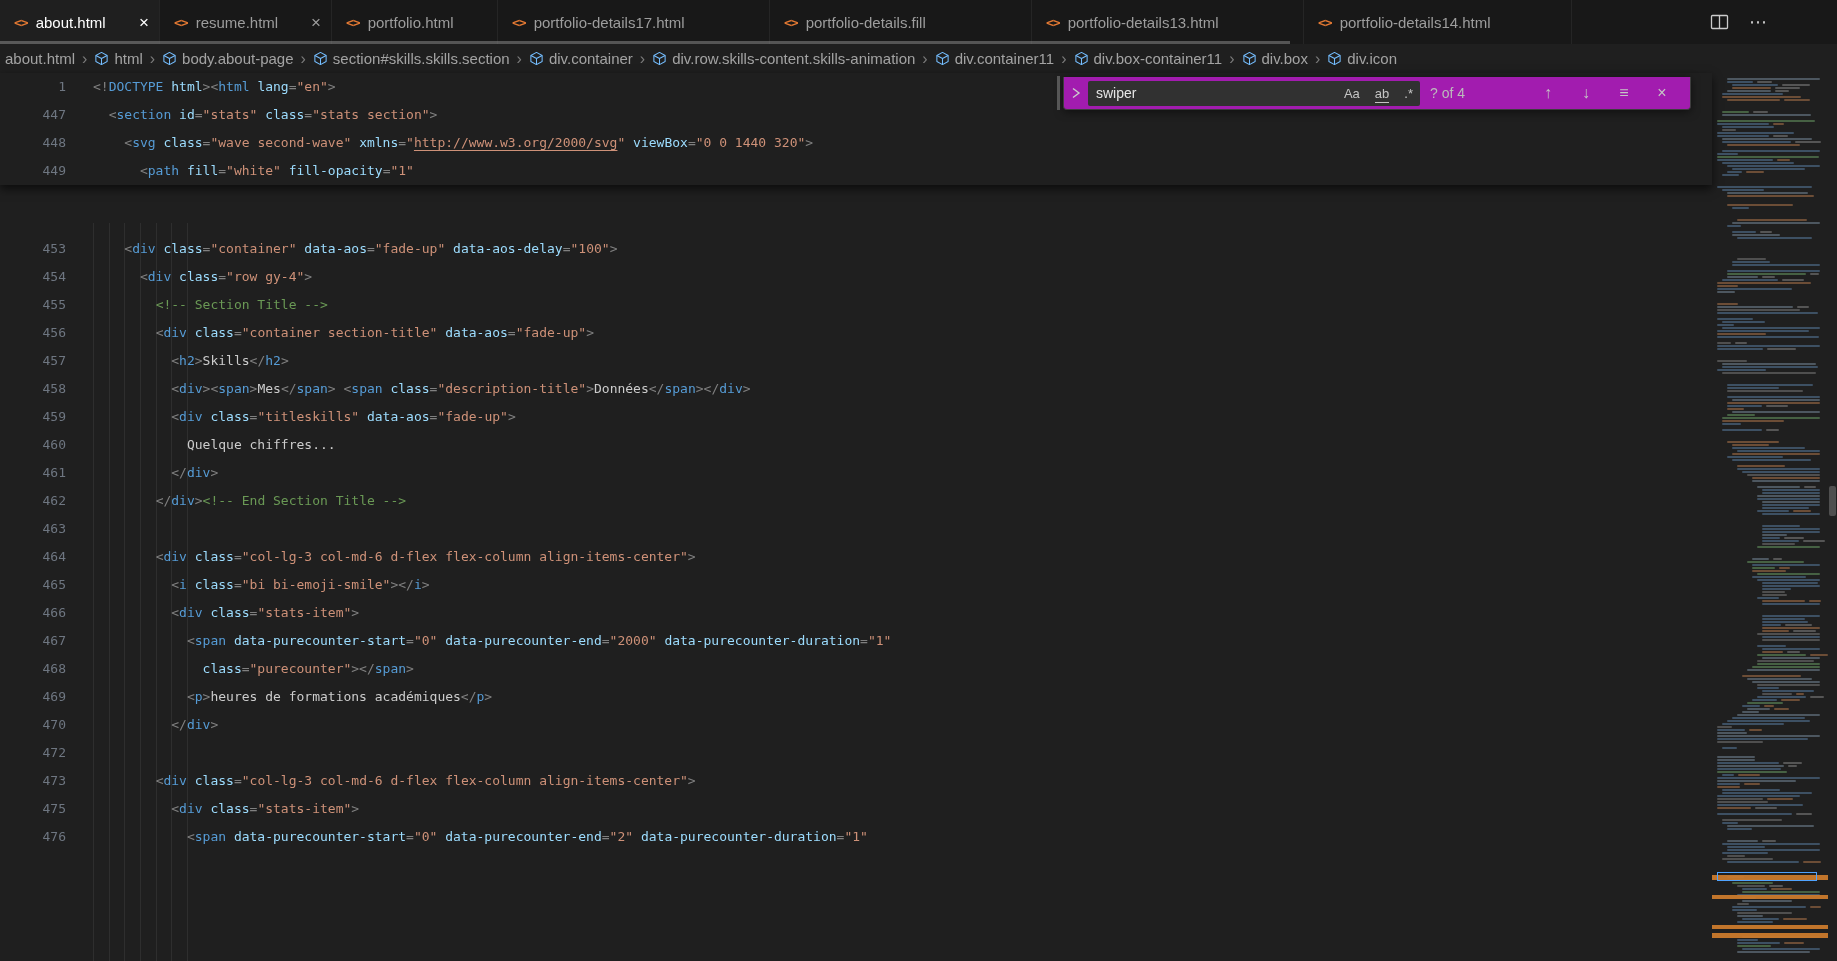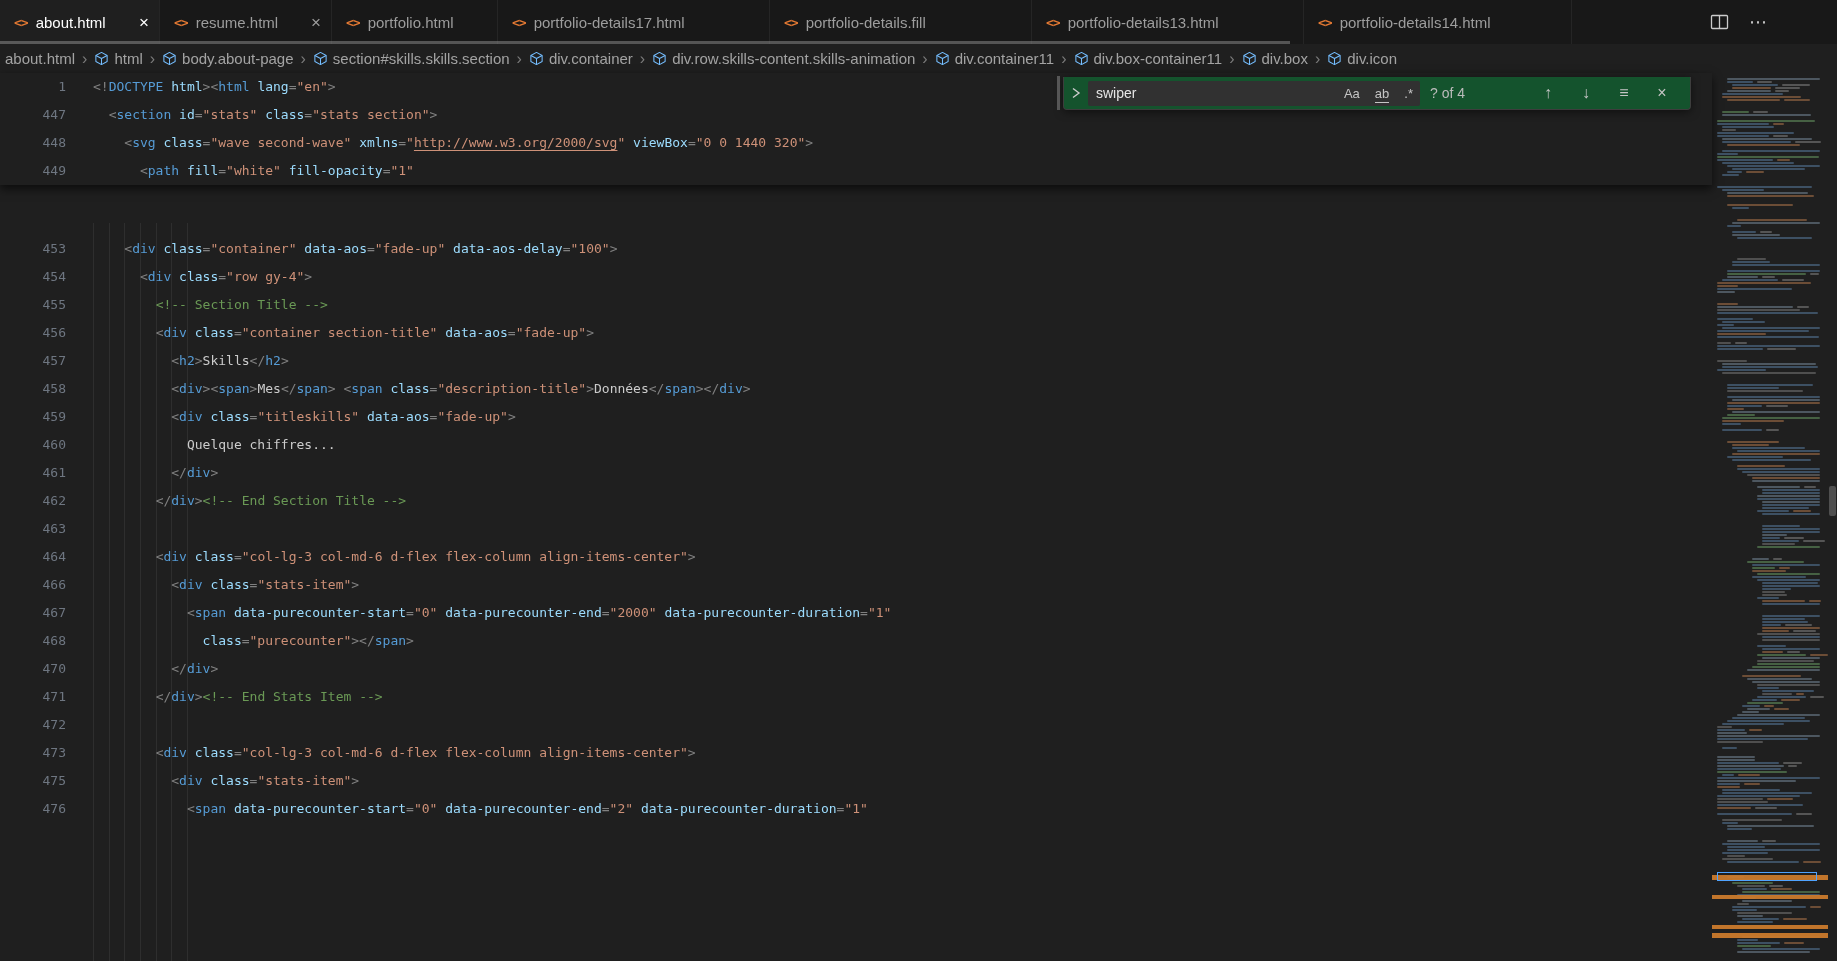--- a/index.html
+++ b/index.html
@@ -38,21 +38,21 @@
   .tk-p{color:var(--punctuation,#808080)}
   .tk-x{color:var(--plain_text,#cccccc)}
   .tk-c{color:var(--comment,#6a9955)}
   .tk-l{color:var(--string,#ce9178);text-decoration:underline;text-underline-offset:3px}
   .sticky{position:absolute;top:0;left:0;width:1712px;z-index:5;background:var(--editor_bg,#1f1f1f);
           box-shadow:0 4px 9px rgba(0,0,0,.62)}
   .content{position:absolute;top:162px;left:0;width:1712px;z-index:2}
   .guide{position:absolute;top:150px;bottom:0;width:1px;background:#2e2e2e;z-index:1}
   
   .find{position:absolute;top:4px;left:1063px;width:628px;height:33px;z-index:10;
-        background:#14532d;border:1px solid #3d3d3d;border-top:none;border-radius:0 0 4px 4px;
+        background:#a21caf;border:1px solid #3d3d3d;border-top:none;border-radius:0 0 4px 4px;
         box-shadow:0 2px 8px rgba(0,0,0,.5);display:flex;align-items:center;box-sizing:border-box}
   .find-sash{position:absolute;left:-7px;top:-1px;width:3px;height:34px;background:#565656}
   .find-toggle{width:24px;display:flex;justify-content:center;align-items:center;cursor:pointer;flex:none}
   .find-input{width:332px;height:25px;background:#313131;border-radius:2px;display:flex;align-items:center;
               padding:0 4px 0 8px;box-sizing:border-box;color:#e6e6e6;font-size:14px;flex:none}
   .find-query{flex:1;white-space:nowrap;overflow:hidden}
   .find-opt{color:#c5c5c5;font-size:13px;margin-left:9px;padding:1px 3px;border-radius:3px;cursor:pointer;flex:none}
   .find-opt.ww span{border-bottom:1px solid #c5c5c5;padding-bottom:1px}
   .find-count{color:#bbbbbb;font-size:14px;margin-left:10px;width:66px;flex:none}
   .find-btns{display:flex;margin-left:38px}
@@ -226,25 +226,26 @@
       <div class="row"><div class="ln">455</div><div class="lc"><span class="tk-x">        </span><span class="tk-c">&lt;!-- Section Title --&gt;</span></div></div>
       <div class="row"><div class="ln">456</div><div class="lc"><span class="tk-x">        </span><span class="tk-p">&lt;</span><span class="tk-t">div</span><span class="tk-a"> class</span><span class="tk-p">=</span><span class="tk-s">"container section-title"</span><span class="tk-a"> data-aos</span><span class="tk-p">=</span><span class="tk-s">"fade-up"</span><span class="tk-p">&gt;</span></div></div>
       <div class="row"><div class="ln">457</div><div class="lc"><span class="tk-x">          </span><span class="tk-p">&lt;</span><span class="tk-t">h2</span><span class="tk-p">&gt;</span><span class="tk-x">Skills</span><span class="tk-p">&lt;/</span><span class="tk-t">h2</span><span class="tk-p">&gt;</span></div></div>
       <div class="row"><div class="ln">458</div><div class="lc"><span class="tk-x">          </span><span class="tk-p">&lt;</span><span class="tk-t">div</span><span class="tk-p">&gt;&lt;</span><span class="tk-t">span</span><span class="tk-p">&gt;</span><span class="tk-x">Mes</span><span class="tk-p">&lt;/</span><span class="tk-t">span</span><span class="tk-p">&gt;</span><span class="tk-x"> </span><span class="tk-p">&lt;</span><span class="tk-t">span</span><span class="tk-a"> class</span><span class="tk-p">=</span><span class="tk-s">"description-title"</span><span class="tk-p">&gt;</span><span class="tk-x">Données</span><span class="tk-p">&lt;/</span><span class="tk-t">span</span><span class="tk-p">&gt;&lt;/</span><span class="tk-t">div</span><span class="tk-p">&gt;</span></div></div>
       <div class="row"><div class="ln">459</div><div class="lc"><span class="tk-x">          </span><span class="tk-p">&lt;</span><span class="tk-t">div</span><span class="tk-a"> class</span><span class="tk-p">=</span><span class="tk-s">"titleskills"</span><span class="tk-a"> data-aos</span><span class="tk-p">=</span><span class="tk-s">"fade-up"</span><span class="tk-p">&gt;</span></div></div>
       <div class="row"><div class="ln">460</div><div class="lc"><span class="tk-x">            Quelque chiffres...</span></div></div>
       <div class="row"><div class="ln">461</div><div class="lc"><span class="tk-x">          </span><span class="tk-p">&lt;/</span><span class="tk-t">div</span><span class="tk-p">&gt;</span></div></div>
       <div class="row"><div class="ln">462</div><div class="lc"><span class="tk-x">        </span><span class="tk-p">&lt;/</span><span class="tk-t">div</span><span class="tk-p">&gt;</span><span class="tk-c">&lt;!-- End Section Title --&gt;</span></div></div>
       <div class="row"><div class="ln">463</div><div class="lc"></div></div>
       <div class="row"><div class="ln">464</div><div class="lc"><span class="tk-x">        </span><span class="tk-p">&lt;</span><span class="tk-t">div</span><span class="tk-a"> class</span><span class="tk-p">=</span><span class="tk-s">"col-lg-3 col-md-6 d-flex flex-column align-items-center"</span><span class="tk-p">&gt;</span></div></div>
+      <div class="row"><div class="ln">465</div><div class="lc"><span class="tk-x">          </span><span class="tk-p">&lt;</span><span class="tk-t">i</span><span class="tk-a"> class</span><span class="tk-p">=</span><span class="tk-s">"bi bi-emoji-smile"</span><span class="tk-p">&gt;&lt;/</span><span class="tk-t">i</span><span class="tk-p">&gt;</span></div></div>
       <div class="row"><div class="ln">466</div><div class="lc"><span class="tk-x">          </span><span class="tk-p">&lt;</span><span class="tk-t">div</span><span class="tk-a"> class</span><span class="tk-p">=</span><span class="tk-s">"stats-item"</span><span class="tk-p">&gt;</span></div></div>
       <div class="row"><div class="ln">467</div><div class="lc"><span class="tk-x">            </span><span class="tk-p">&lt;</span><span class="tk-t">span</span><span class="tk-a"> data-purecounter-start</span><span class="tk-p">=</span><span class="tk-s">"0"</span><span class="tk-a"> data-purecounter-end</span><span class="tk-p">=</span><span class="tk-s">"2000"</span><span class="tk-a"> data-purecounter-duration</span><span class="tk-p">=</span><span class="tk-s">"1"</span></div></div>
       <div class="row"><div class="ln">468</div><div class="lc"><span class="tk-x">              </span><span class="tk-a">class</span><span class="tk-p">=</span><span class="tk-s">"purecounter"</span><span class="tk-p">&gt;&lt;/</span><span class="tk-t">span</span><span class="tk-p">&gt;</span></div></div>
+      <div class="row"><div class="ln">469</div><div class="lc"><span class="tk-x">            </span><span class="tk-p">&lt;</span><span class="tk-t">p</span><span class="tk-p">&gt;</span><span class="tk-x">heures de formations académiques</span><span class="tk-p">&lt;/</span><span class="tk-t">p</span><span class="tk-p">&gt;</span></div></div>
       <div class="row"><div class="ln">470</div><div class="lc"><span class="tk-x">          </span><span class="tk-p">&lt;/</span><span class="tk-t">div</span><span class="tk-p">&gt;</span></div></div>
-      <div class="row"><div class="ln">471</div><div class="lc"><span class="tk-x">        </span><span class="tk-p">&lt;/</span><span class="tk-t">div</span><span class="tk-p">&gt;</span><span class="tk-c">&lt;!-- End Stats Item --&gt;</span></div></div>
       <div class="row"><div class="ln">472</div><div class="lc"></div></div>
       <div class="row"><div class="ln">473</div><div class="lc"><span class="tk-x">        </span><span class="tk-p">&lt;</span><span class="tk-t">div</span><span class="tk-a"> class</span><span class="tk-p">=</span><span class="tk-s">"col-lg-3 col-md-6 d-flex flex-column align-items-center"</span><span class="tk-p">&gt;</span></div></div>
       <div class="row"><div class="ln">475</div><div class="lc"><span class="tk-x">          </span><span class="tk-p">&lt;</span><span class="tk-t">div</span><span class="tk-a"> class</span><span class="tk-p">=</span><span class="tk-s">"stats-item"</span><span class="tk-p">&gt;</span></div></div>
       <div class="row"><div class="ln">476</div><div class="lc"><span class="tk-x">            </span><span class="tk-p">&lt;</span><span class="tk-t">span</span><span class="tk-a"> data-purecounter-start</span><span class="tk-p">=</span><span class="tk-s">"0"</span><span class="tk-a"> data-purecounter-end</span><span class="tk-p">=</span><span class="tk-s">"2"</span><span class="tk-a"> data-purecounter-duration</span><span class="tk-p">=</span><span class="tk-s">"1"</span></div></div>
     </div>
   <div class="sticky" id="sticky">
       <div class="row"><div class="ln">1</div><div class="lc"><span class="tk-p">&lt;!</span><span class="tk-t">DOCTYPE</span><span class="tk-a"> html</span><span class="tk-p">&gt;&lt;</span><span class="tk-t">html</span><span class="tk-a"> lang</span><span class="tk-p">=</span><span class="tk-s">"en"</span><span class="tk-p">&gt;</span></div></div>
       <div class="row"><div class="ln">447</div><div class="lc"><span class="tk-x">  </span><span class="tk-p">&lt;</span><span class="tk-t">section</span><span class="tk-a"> id</span><span class="tk-p">=</span><span class="tk-s">"stats"</span><span class="tk-a"> class</span><span class="tk-p">=</span><span class="tk-s">"stats section"</span><span class="tk-p">&gt;</span></div></div>
       <div class="row"><div class="ln">448</div><div class="lc"><span class="tk-x">    </span><span class="tk-p">&lt;</span><span class="tk-t">svg</span><span class="tk-a"> class</span><span class="tk-p">=</span><span class="tk-s">"wave second-wave"</span><span class="tk-a"> xmlns</span><span class="tk-p">=</span><span class="tk-s">"</span><span class="tk-l">http://www.w3.org/2000/svg</span><span class="tk-s">"</span><span class="tk-a"> viewBox</span><span class="tk-p">=</span><span class="tk-s">"0 0 1440 320"</span><span class="tk-p">&gt;</span></div></div>
       <div class="row"><div class="ln">449</div><div class="lc"><span class="tk-x">      </span><span class="tk-p">&lt;</span><span class="tk-t">path</span><span class="tk-a"> fill</span><span class="tk-p">=</span><span class="tk-s">"white"</span><span class="tk-a"> fill-opacity</span><span class="tk-p">=</span><span class="tk-s">"1"</span></div></div>

